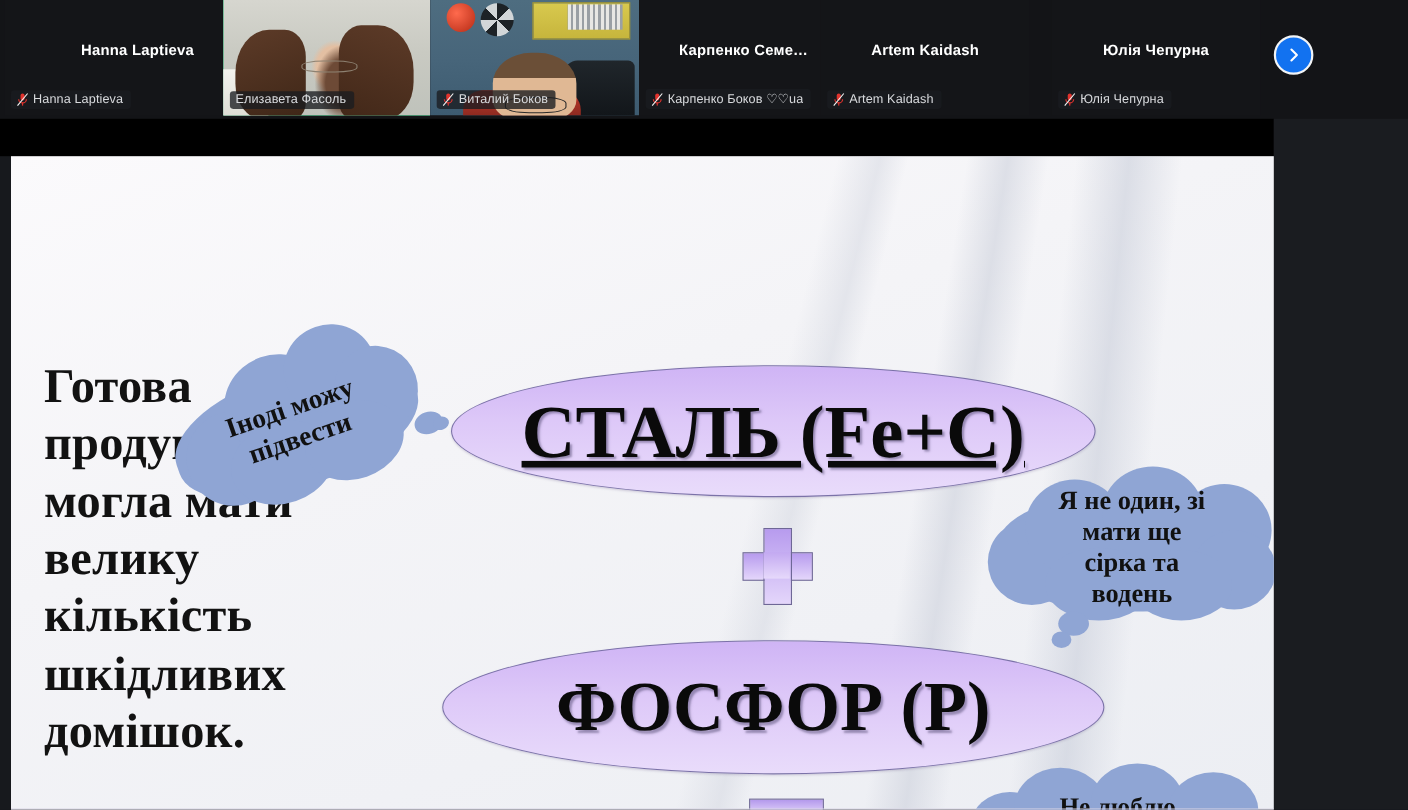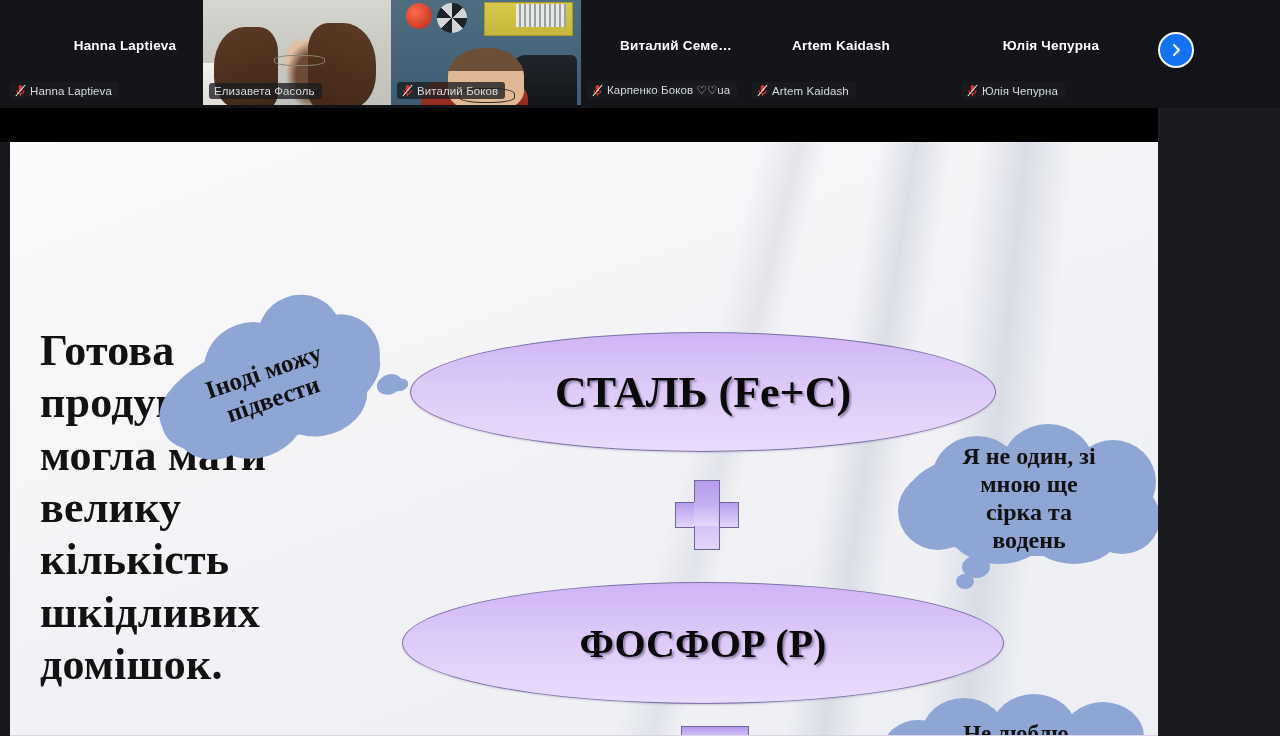--- a/index.html
+++ b/index.html
@@ -115,23 +115,23 @@
     border:1px solid #7b72a8;
     display:flex;align-items:center;justify-content:center;
     box-shadow:0 1px 2px rgba(60,40,100,.18);
   }
   .ell span{
     font-family:"Liberation Serif",serif;font-weight:bold;color:#0a0a0a;
     text-shadow:2px 2px 2px rgba(90,80,120,.55);
     white-space:nowrap;
   }
   #ell-steel{left:400px;top:190px;width:584px;height:118px;}
-  #ell-steel span{font-size:44px;}
+  #ell-steel span{font-size:68px;text-decoration:underline;}
   #ell-phos{left:392px;top:440px;width:600px;height:120px;}
-  #ell-phos span{font-size:40px;text-align:right;}
+  #ell-phos span{font-size:64px;text-align:right;}
 
   
   #plus-sign{position:absolute;left:665px;top:338px;width:62px;height:68px;}
   #plus-sign i{
     position:absolute;display:block;
     background:linear-gradient(180deg,#b79bee,#e4d6fb);
     border:1.5px solid #6e6796;
   }
   #plus-sign i.h{left:0;top:22px;width:62px;height:24px;}
   #plus-sign i.v{left:19px;top:0;width:24px;height:68px;}
@@ -216,21 +216,21 @@
         <div class="hairL"></div>
         <div class="hairR"></div>
         <div class="glasses"></div>
     </div>
     <div class="namebar">
       <span class="nm">Елизавета Фасоль</span>
     </div>
   </div>
 
   <div class="tile novideo" style="left:581px;width:190px;">
-    <div class="bigname">Виталий  Семе…</div>
+    <div class="bigname">Карпенко  Семе…</div>
     <div class="namebar">
       <svg class="mic-off" viewBox="0 0 12 14">
         <rect x="4" y="1" width="4" height="7" rx="2" fill="#e0322d"></rect>
         <path d="M2.2 6.6a3.8 3.8 0 0 0 7.6 0" stroke="#e0322d" stroke-width="1.2" fill="none"></path>
         <rect x="5.4" y="10" width="1.2" height="3" fill="#e0322d"></rect>
         <line x1="1" y1="13" x2="11" y2="1" stroke="#f4f4f4" stroke-width="1.1"></line>
       </svg>
       <span class="nm">Карпенко Боков ♡♡ua</span>
     </div>
   </div>
@@ -312,21 +312,21 @@
     <div class="puff" style="left:0;top:48px;width:80px;height:78px;"></div>
     <div class="puff" style="left:34px;top:12px;width:90px;height:86px;"></div>
     <div class="puff" style="left:104px;top:0;width:92px;height:84px;"></div>
     <div class="puff" style="left:172px;top:16px;width:86px;height:84px;"></div>
     <div class="puff" style="left:186px;top:58px;width:76px;height:72px;"></div>
     <div class="puff" style="left:52px;top:74px;width:98px;height:66px;"></div>
     <div class="puff" style="left:130px;top:76px;width:92px;height:64px;"></div>
     <div class="tail" style="left:64px;top:132px;width:28px;height:22px;"></div>
     <div class="tail" style="left:58px;top:150px;width:18px;height:15px;"></div>
     <div class="txt">Я не один, зі
-мною ще
+мати ще
 сірка та
 водень</div>
   </div>
 
   <div class="cloud" id="cloud-frost">
     <div class="body" style="left:10px;top:18px;width:250px;height:74px;"></div>
     <div class="puff" style="left:0;top:26px;width:72px;height:64px;"></div>
     <div class="puff" style="left:40px;top:4px;width:84px;height:72px;"></div>
     <div class="puff" style="left:110px;top:0;width:84px;height:70px;"></div>
     <div class="puff" style="left:180px;top:8px;width:82px;height:70px;"></div>

